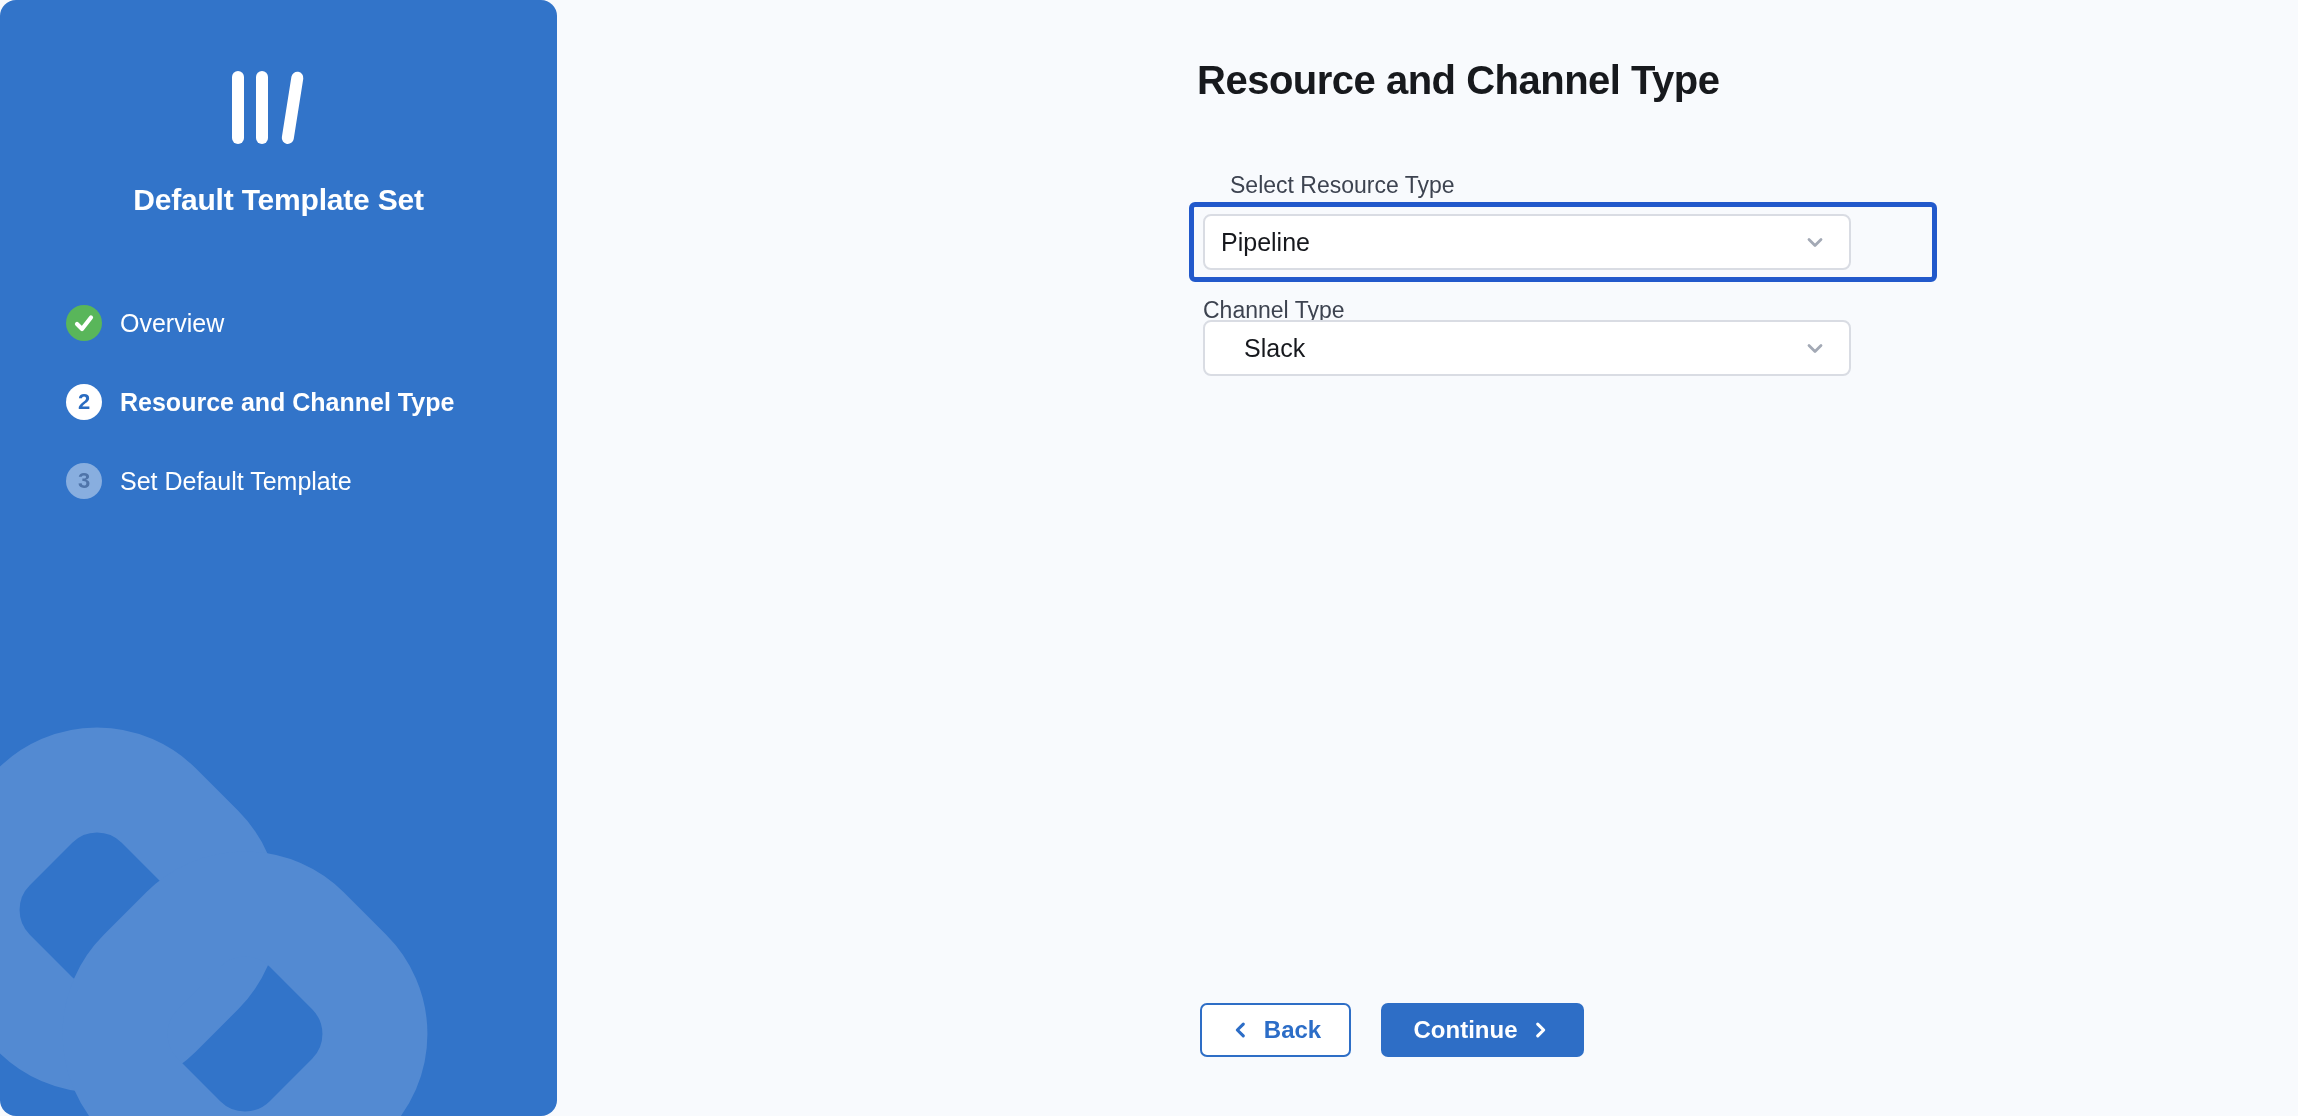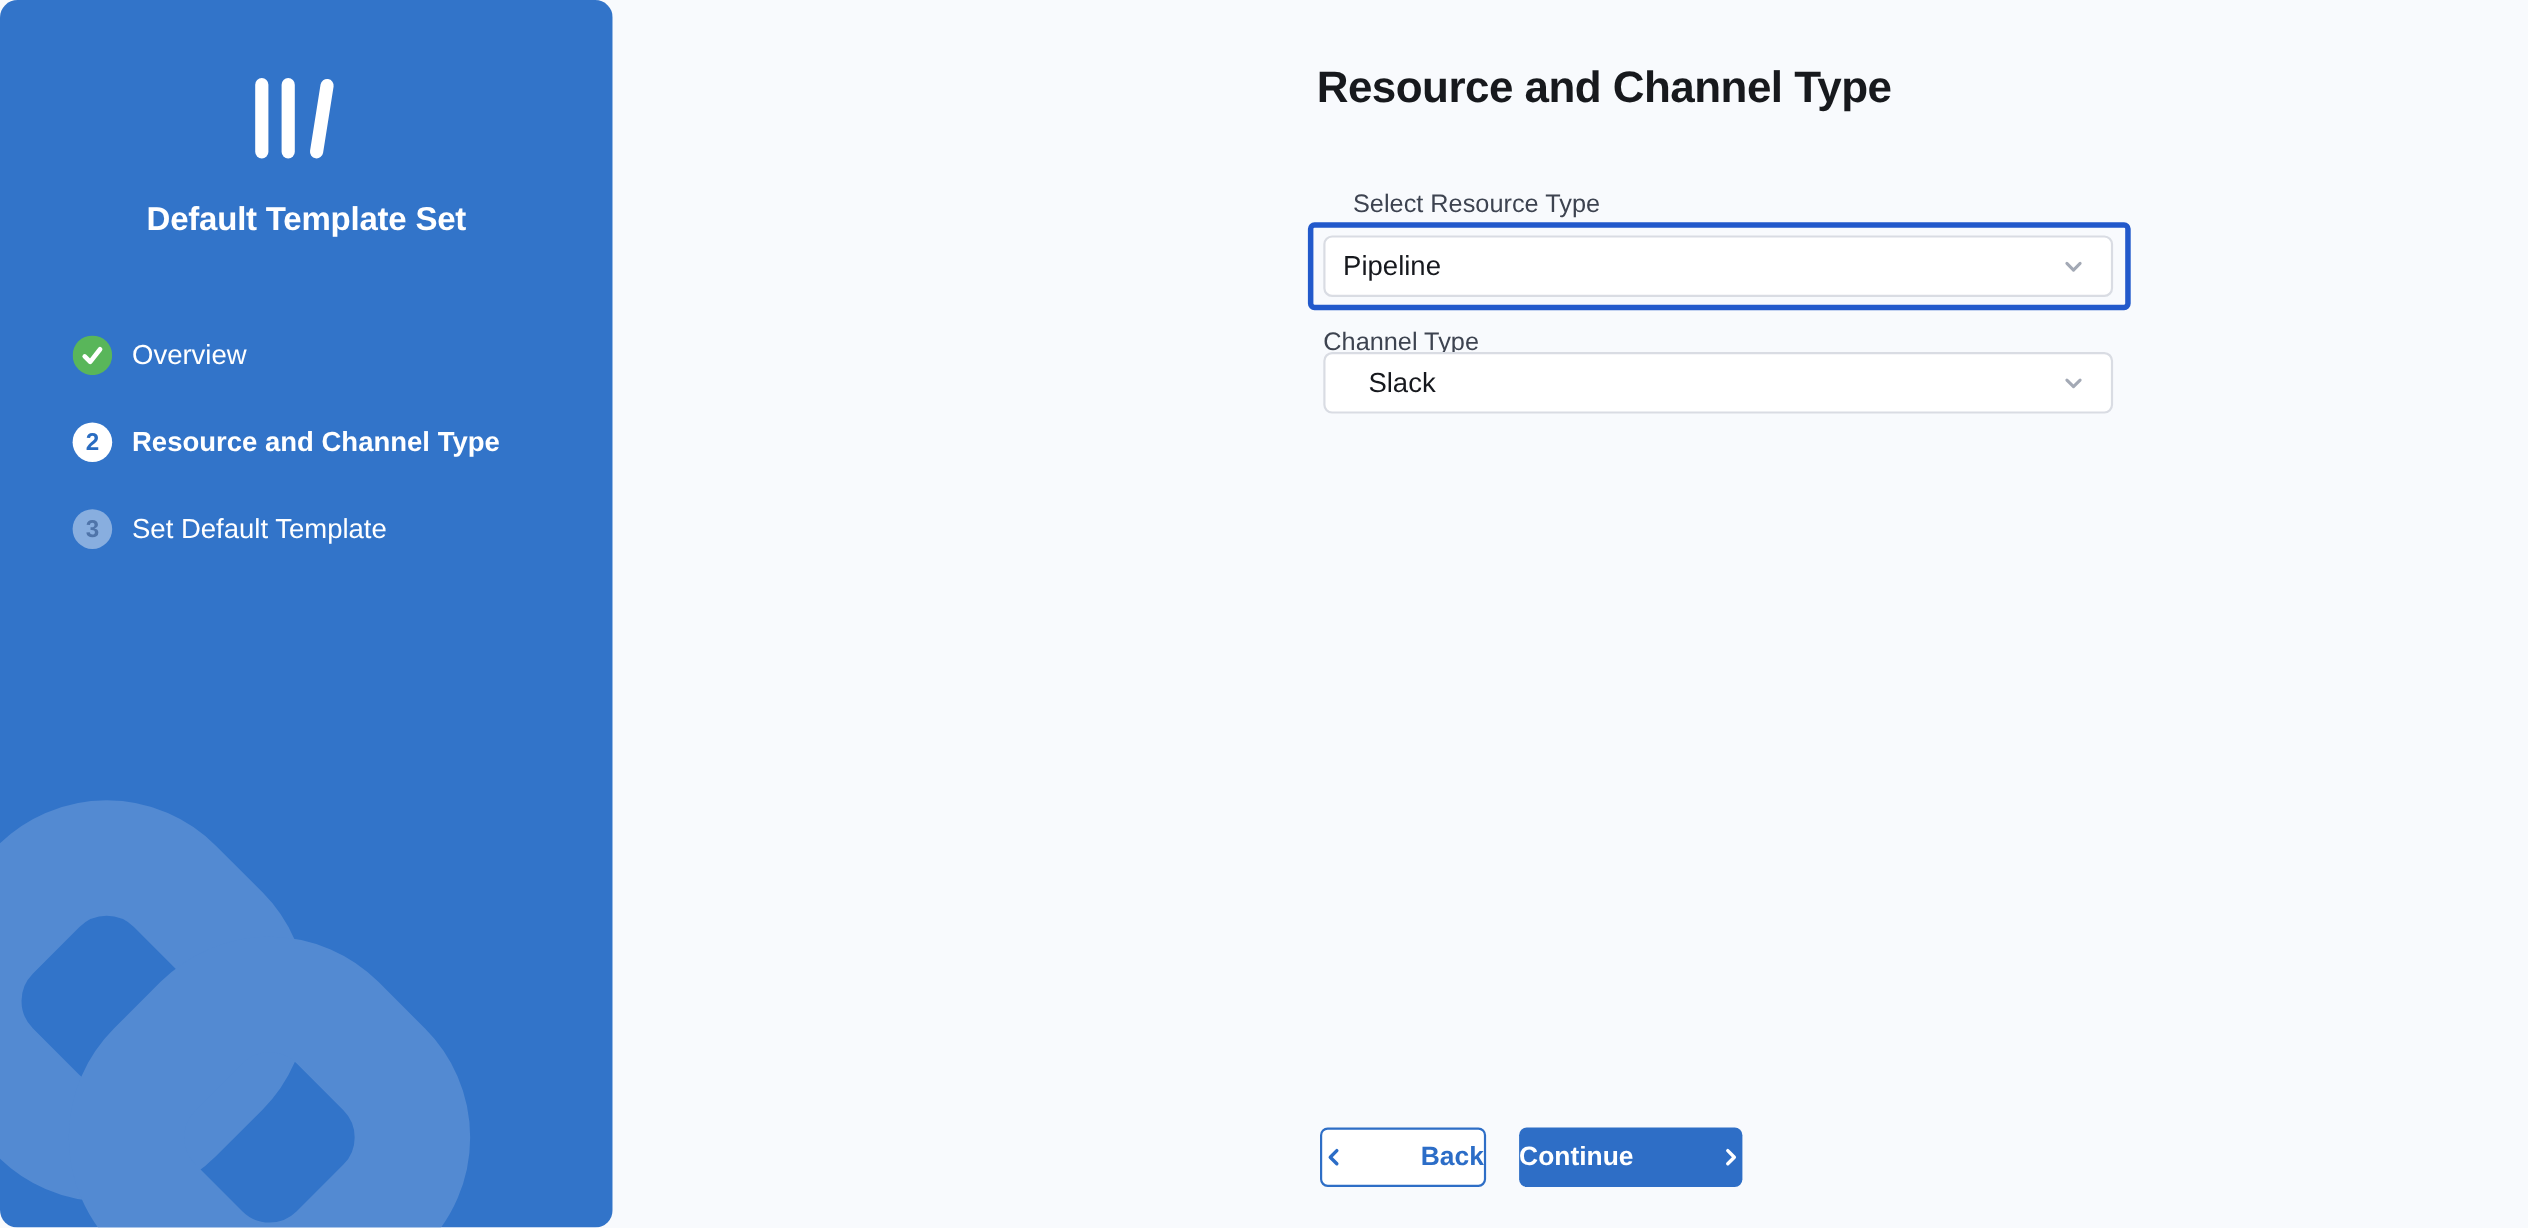--- a/index.html
+++ b/index.html
@@ -62,36 +62,36 @@
     font-size: 23px; color: #3d4350;
   }
   .label-1 { top: 172px; margin-left: 27px; }
   .label-2 { top: 297px; }
 
   .focus-ring {
     position: absolute; left: 632px; top: 202px; width: 748px; height: 80px;
     border: 5px solid #2259cb; border-radius: 6px;
   }
   .select {
-    position: absolute; left: 646px; width: 718px; height: 56px;
+    position: absolute; left: 646px; width: 648px; height: 56px;
     background: #ffffff; border: 2px solid #d9dce3; border-radius: 8px;
     display: flex; align-items: center; cursor: pointer;
     padding: 0 22px 0 16px;
   }
   .select-1 { top: 214px; }
   .select-2 { top: 320px; padding-left: 39px; }
   .select .val { font-size: 25px; color: #16181d; flex: 1; }
   .select .chev { flex: 0 0 auto; }
 
   .btn {
     position: absolute; top: 1003px; height: 54px;
-    display: flex; align-items: center; justify-content: space-between;
+    display: flex; align-items: center; justify-content: center;
     border-radius: 7px; cursor: pointer;
     font-family: "Liberation Sans", sans-serif;
-    font-size: 24px; font-weight: 700; gap: 12px; margin-top: 22px;
+    font-size: 24px; font-weight: 700; gap: 12px;
   }
   .btn-back {
     left: 643px; width: 151px;
     background: #ffffff; color: #2c6dc7; border: 2px solid #2e6ec6;
   }
   .btn-continue {
     left: 824px; width: 203px;
     background: #2e6ec6; color: #ffffff; border: none;
   }
 </style>

